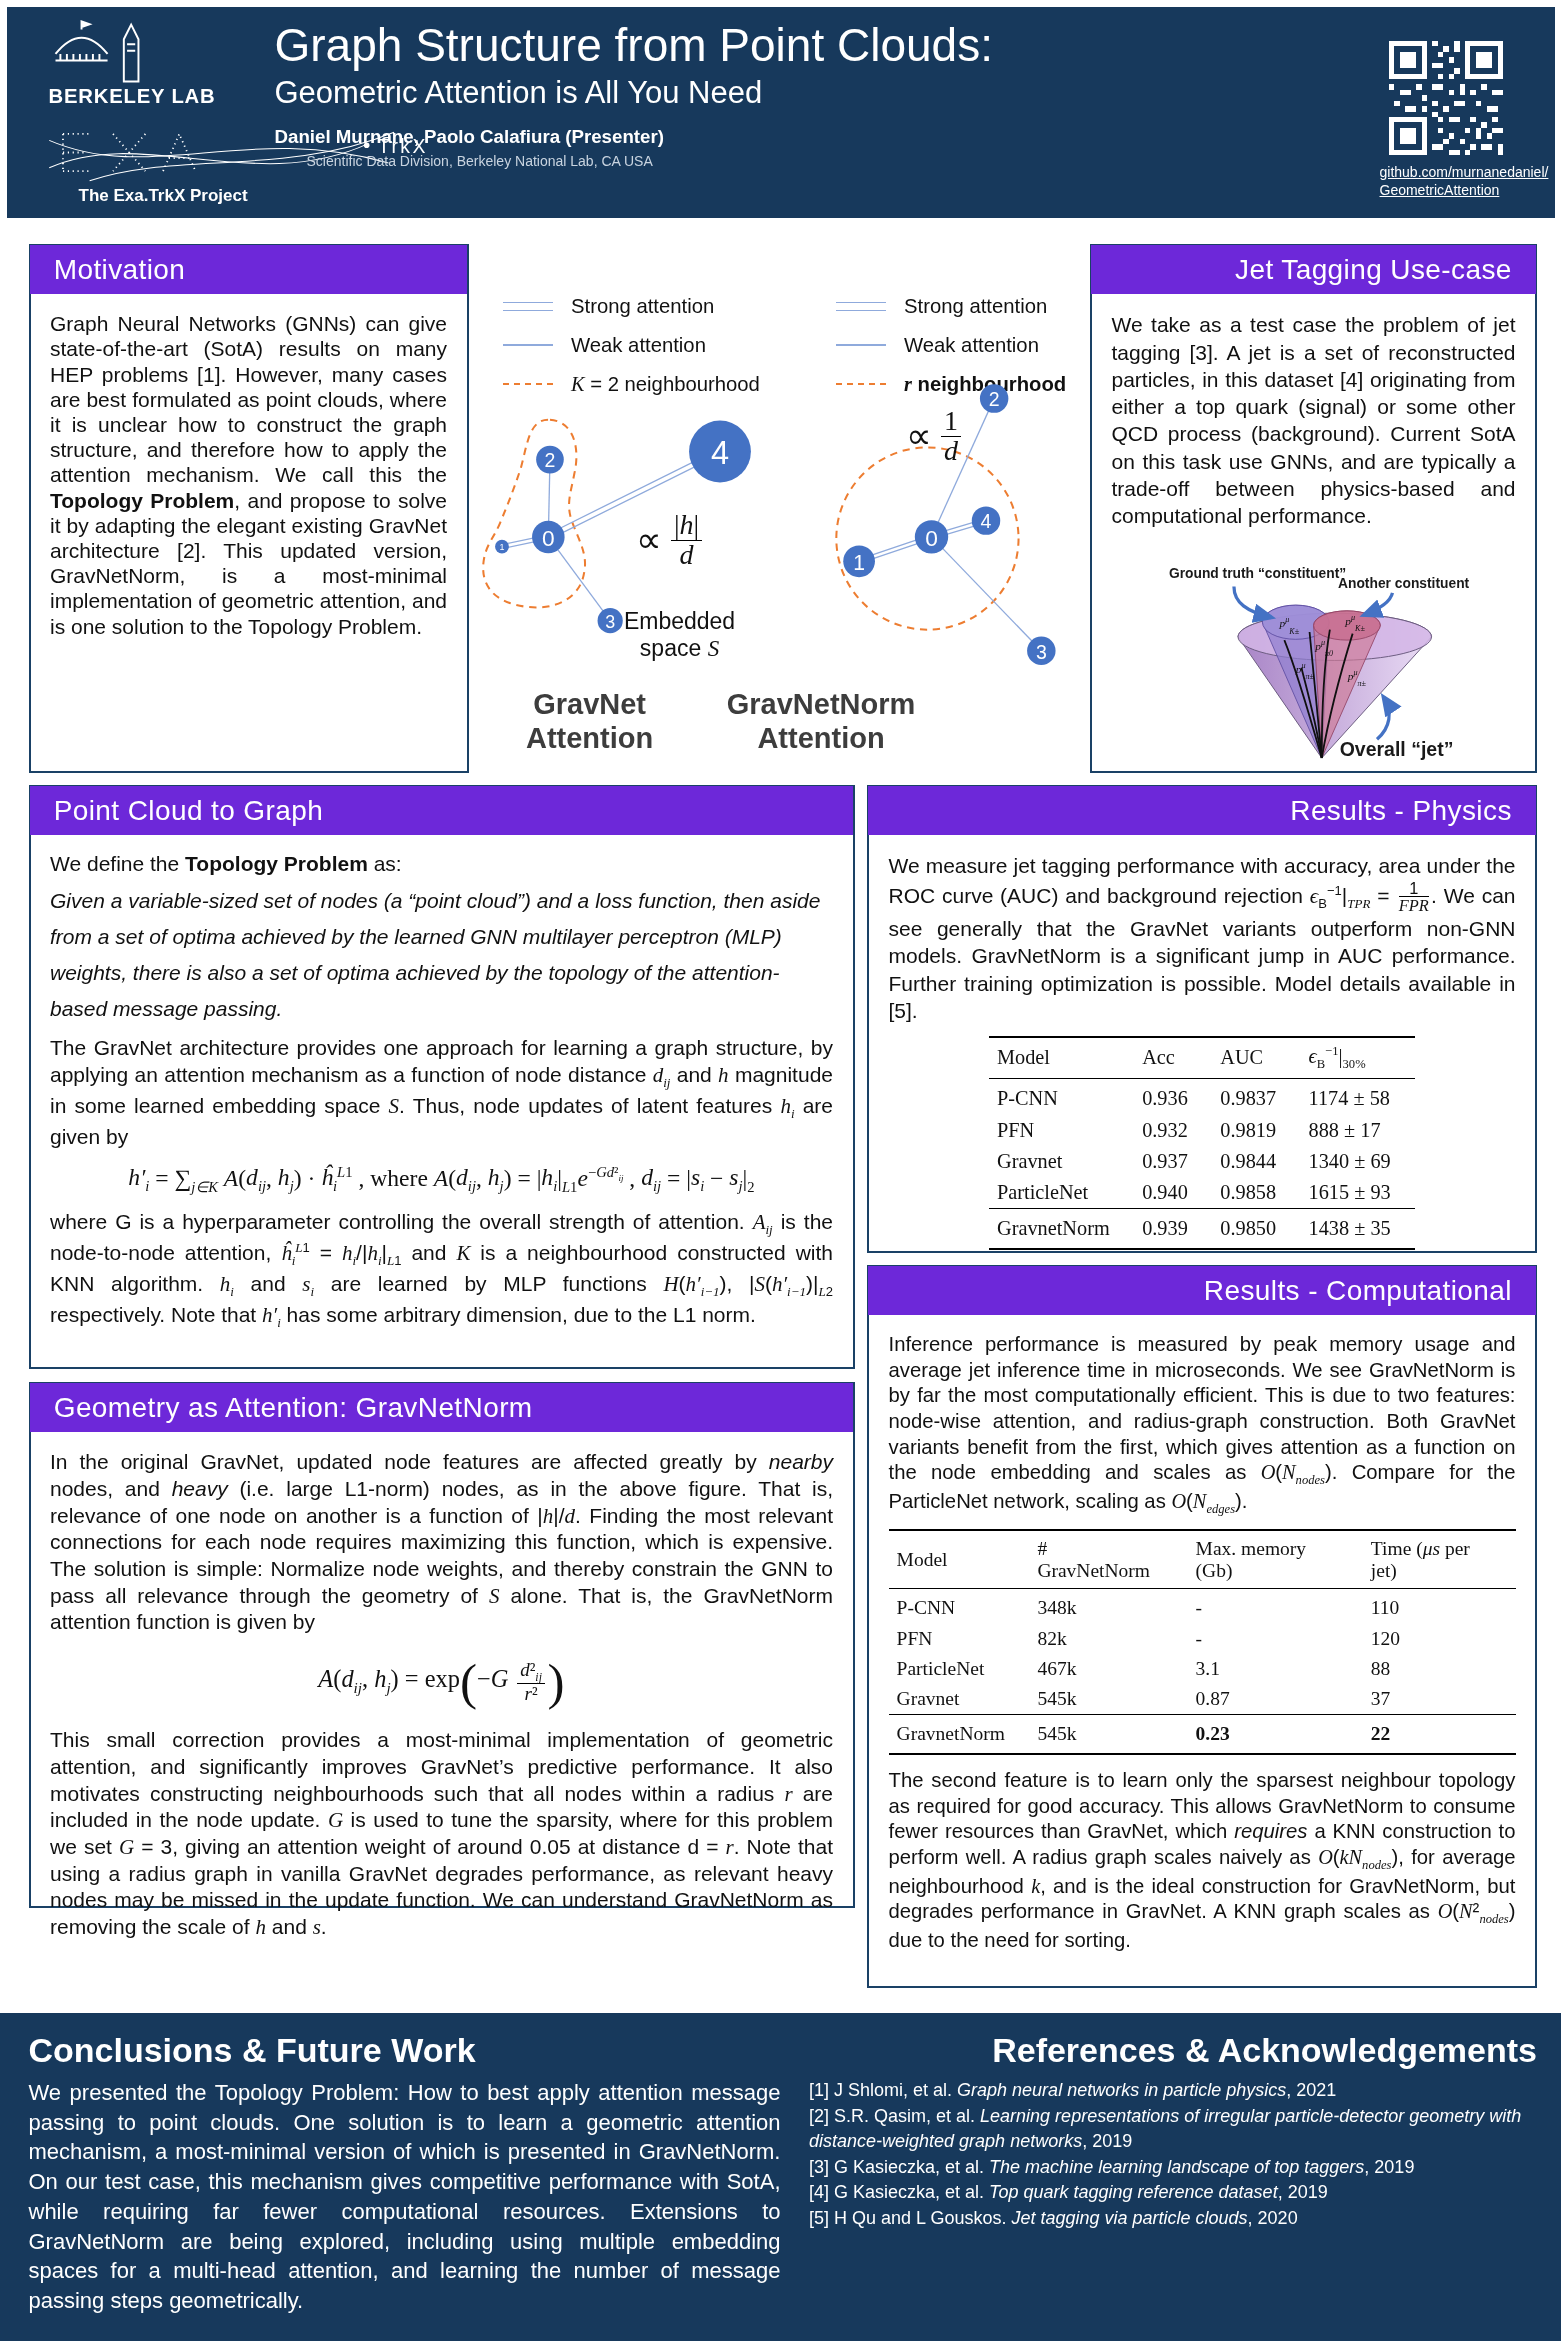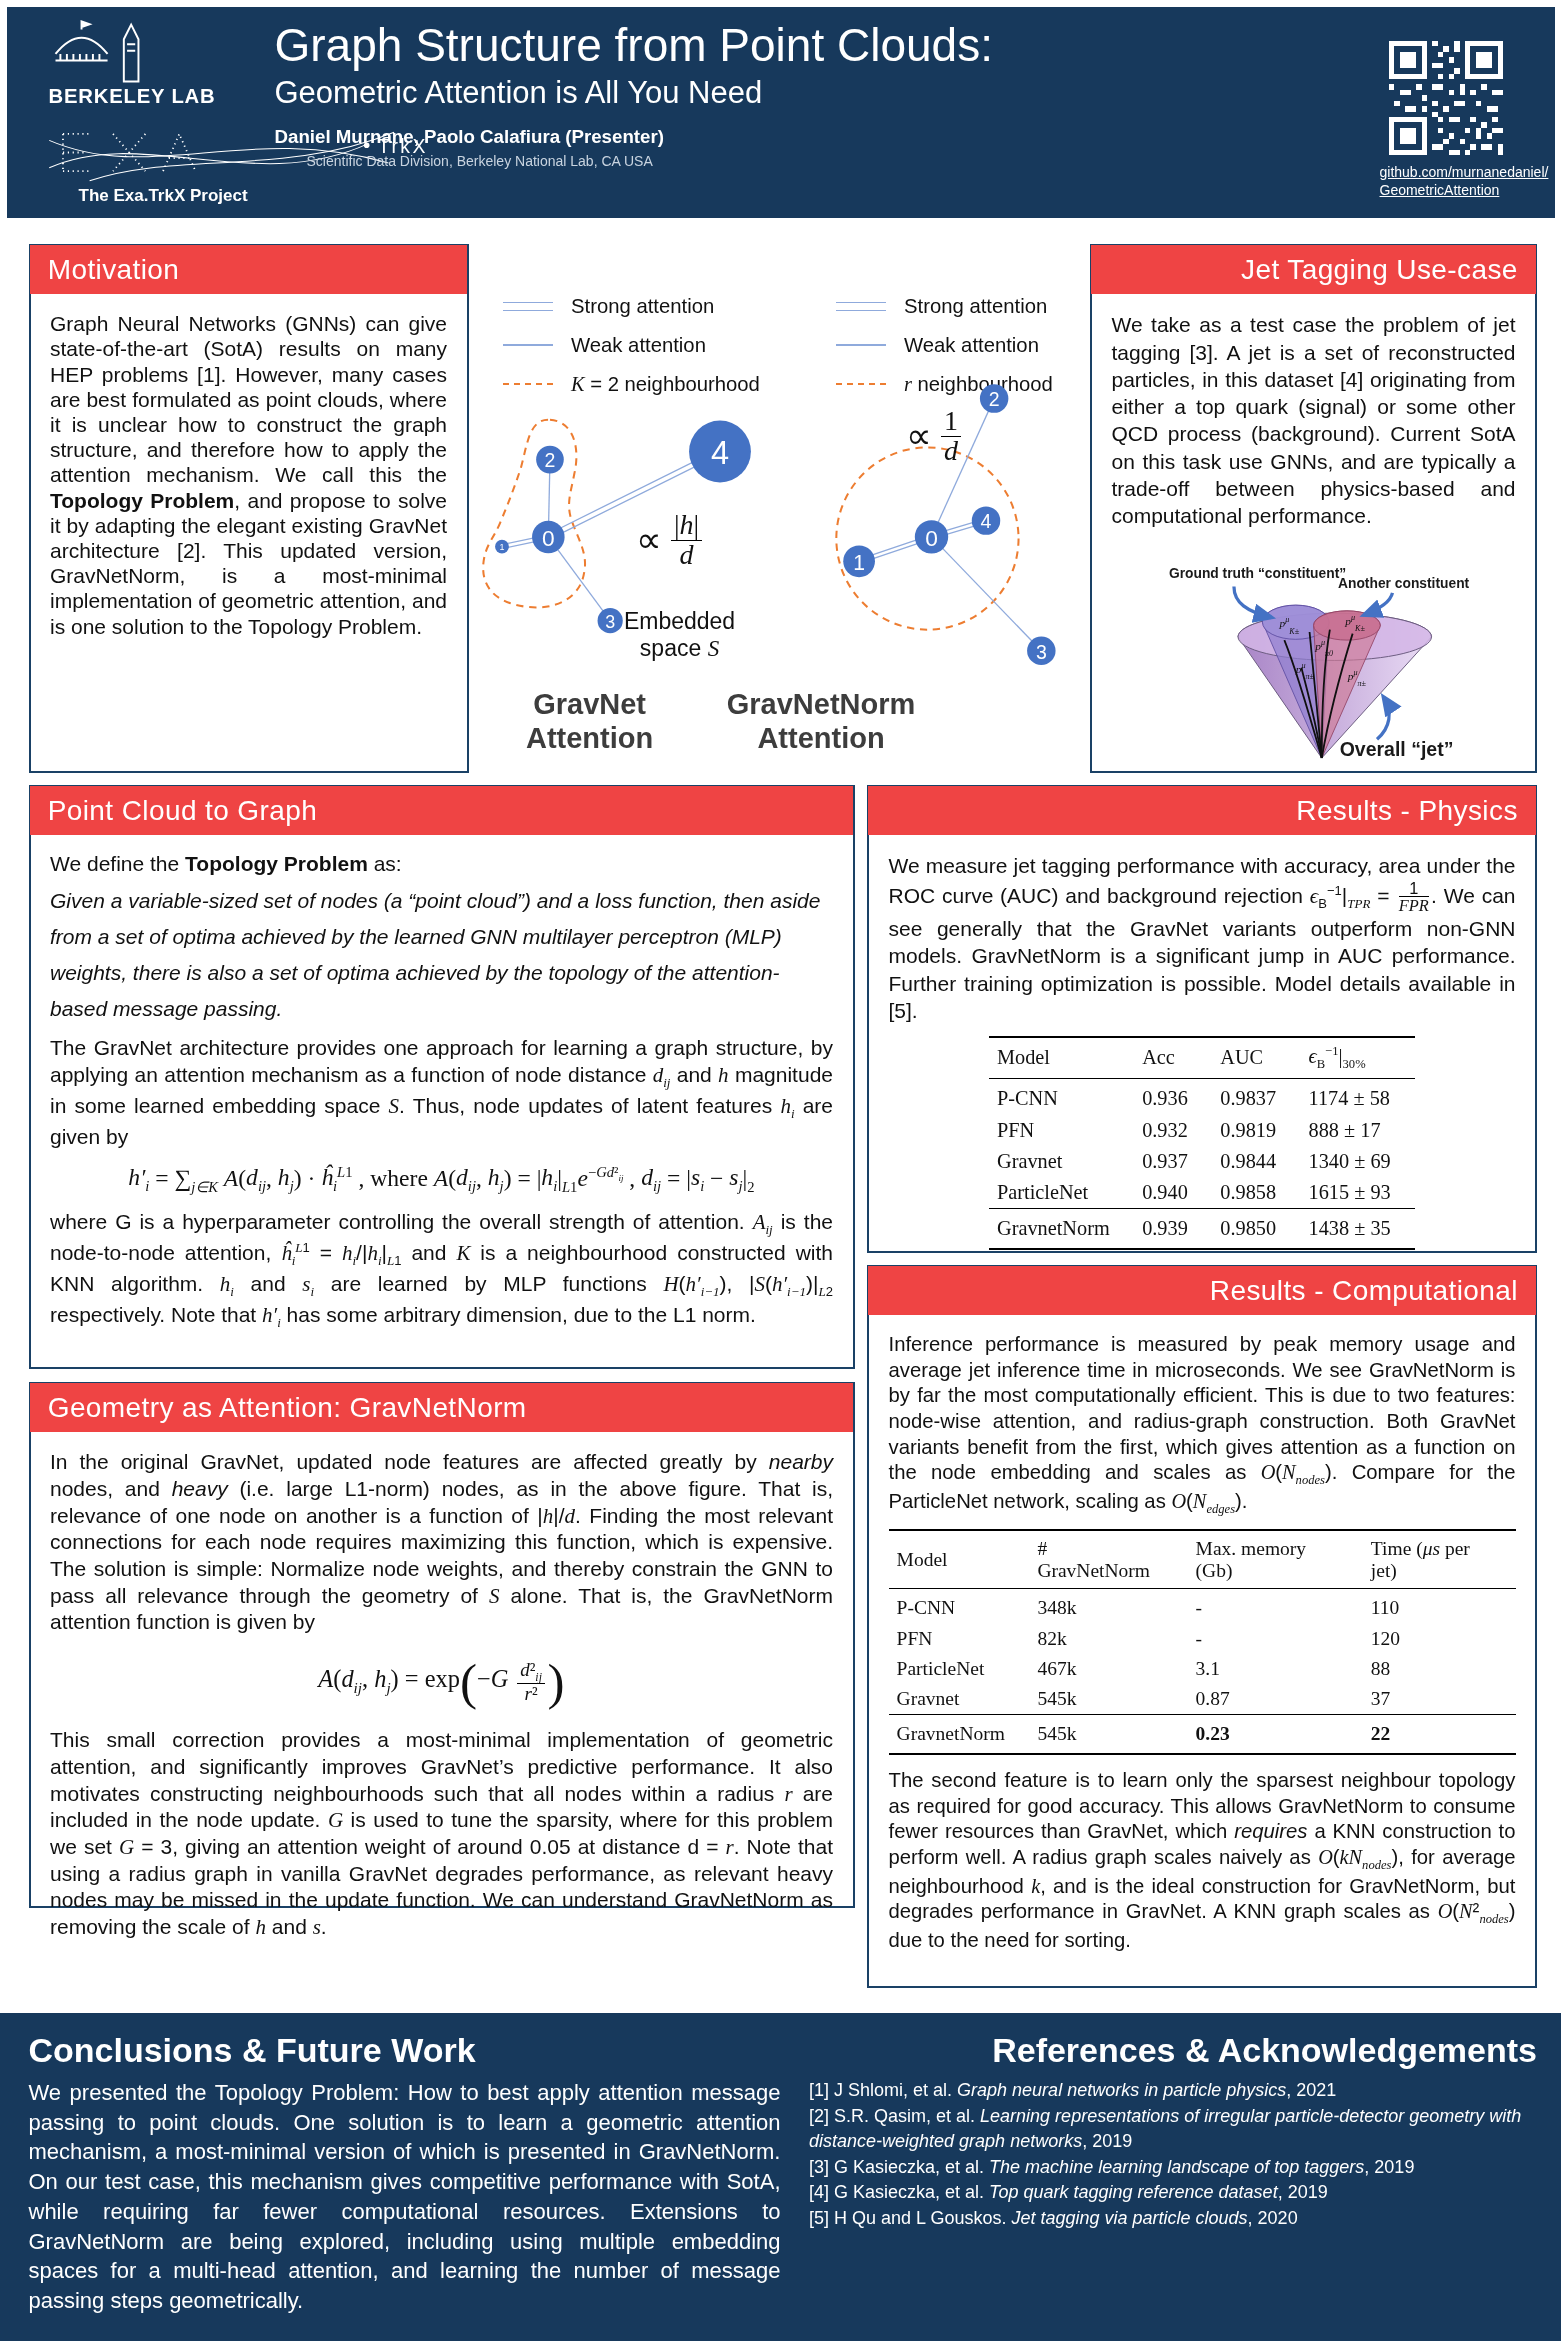--- a/index.html
+++ b/index.html
@@ -13,21 +13,21 @@
   .exa-label{position:absolute;left:72px;top:179px;color:#fff;font-weight:bold;font-size:17px;}
   .h-title{position:absolute;left:268px;top:11.4px;color:#fff;font-size:46px;}
   .h-sub{position:absolute;left:268px;top:68px;color:#fff;font-size:31px;}
   .h-auth{position:absolute;left:268px;top:119px;color:#fff;font-size:18.7px;font-weight:bold;}
   .h-affil{position:absolute;left:268px;top:146px;color:#c9d4e0;font-size:14px;margin-left:32px;}
   .qr{position:absolute;left:1382px;top:34px;}
   .gh-link{position:absolute;left:1373px;top:156px;width:187px;color:#fff;font-size:14px;
            text-decoration:underline;line-height:1.35;cursor:pointer;}
   
   .box{position:absolute;border:2.4px solid #1a4166;background:#fff;box-sizing:border-box;}
-  .bar{height:49px;background:#ef4444;color:#fff;font-size:28px;line-height:49px;padding:0 18px;
+  .bar{height:49px;background:#6d28d9;color:#fff;font-size:28px;line-height:49px;padding:0 24px;
        letter-spacing:0.4px;margin:-0.8px;}
   .bar.right{text-align:right;}
   .content{padding:11.4px 19.5px;}
   .content p{margin:6.5px 0;text-align:justify;}
   .v{font-family:"Liberation Serif",serif;font-style:italic;}
   sub,sup{font-size:.62em;}
   .frac{display:inline-flex;flex-direction:column;vertical-align:middle;text-align:center;
         line-height:1.02;font-size:.78em;margin:0 2.4px;}
   .frac .num{border-bottom:1.6px solid #000;padding:0 3.3px;display:block;}
   .frac .den{display:block;}
@@ -206,21 +206,21 @@
       <div class="legend-label"><span class="v">K</span> = 2 neighbourhood</div>
     </div>
     <div class="legend-row" style="left:356px;top:18px;">
       <div class="li-strong"></div>
       <div class="legend-label">Strong attention</div>
     </div>
     <div class="legend-row" style="left:356px;top:57px;">
       <div class="li-weak"></div>
       <div class="legend-label">Weak attention</div>
     </div>
-    <div class="legend-row" style="left:356px;top:96px;">
+    <div class="legend-row" style="left:356px;top:96px;font-weight:bold;">
       <div class="li-dash"></div>
       <div class="legend-label"><span class="v">r</span> neighbourhood</div>
     </div>
 
     <svg width="602" height="537" viewBox="0 0 740 660" style="position:absolute;left:0;top:0;">
 
       <path d="M 86 216 C 116 218 123 252 116 282 C 112 304 106 318 112 338 C 120 362 133 380 128 404 C 123 436 92 450 58 446 C 22 442 2 424 4 394 C 6 370 17 362 25 342 C 35 318 42 300 50 276 C 58 248 60 214 86 216 Z" fill="none" stroke="#ED7D31" stroke-width="2.5" stroke-dasharray="9 7"></path>
       <g stroke="#8FAADC" stroke-width="1.6">
         <line x1="84" y1="360" x2="86" y2="265"></line>
         <line x1="84" y1="360" x2="160" y2="463"></line>

